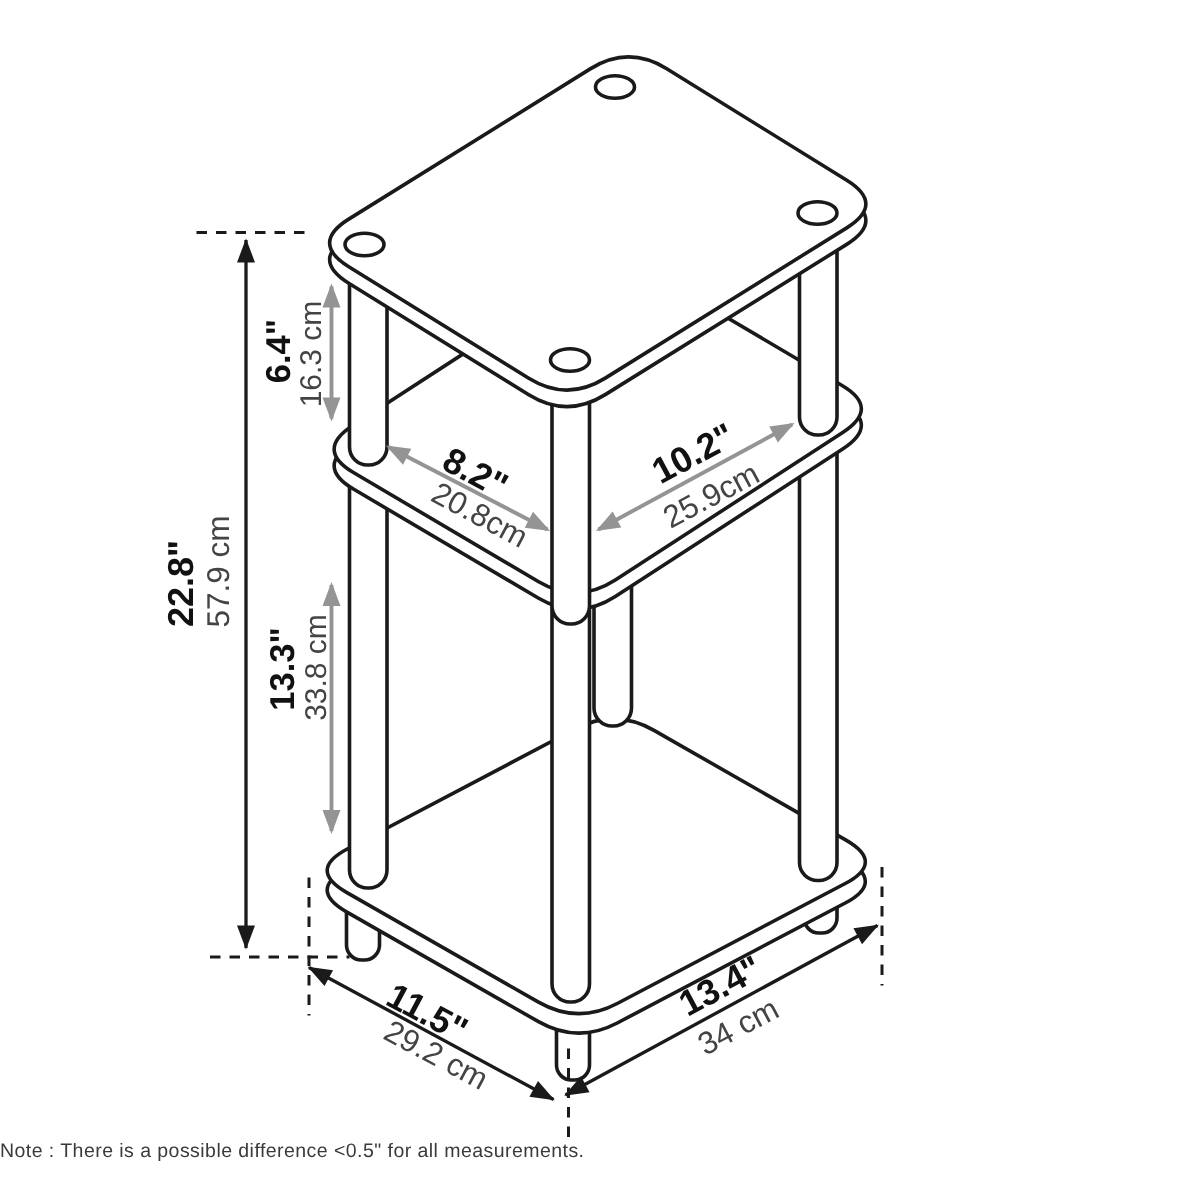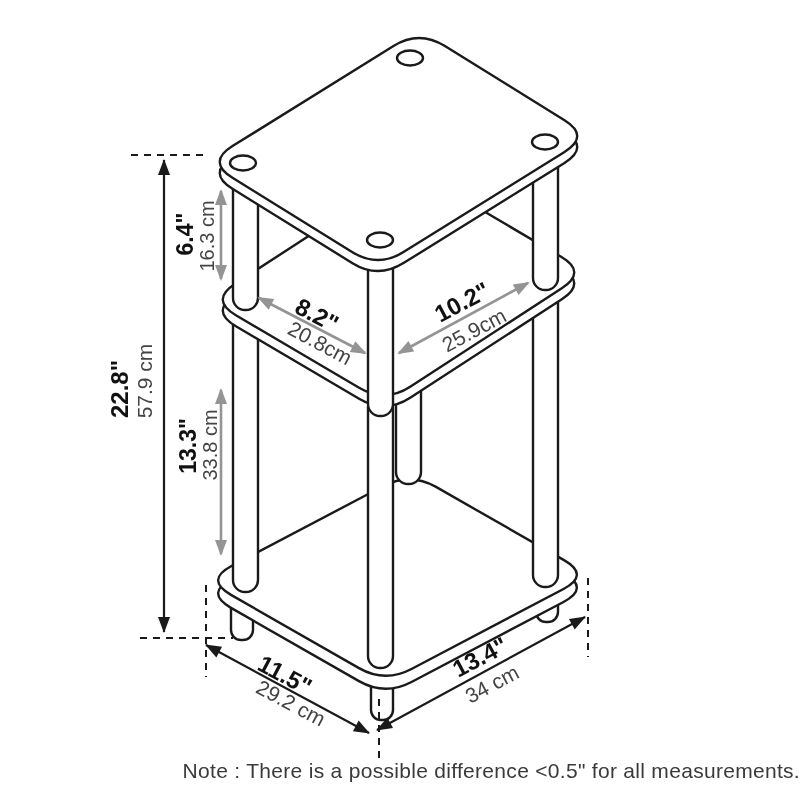--- a/index.html
+++ b/index.html
@@ -11,23 +11,23 @@
     font-family:"Liberation Sans", sans-serif;
   }
   svg{display:block;}
   .outline{stroke:#1a1a1a;stroke-width:2.4;fill:#ffffff;stroke-linejoin:round;}
   .dim{stroke:#1a1a1a;stroke-width:2.2;fill:none;}
   .dash{stroke:#1a1a1a;stroke-width:2;fill:none;stroke-dasharray:7 6;}
   .gdim{stroke:#949494;stroke-width:2.6;fill:none;}
   .lbl{font-family:"Liberation Sans", sans-serif;fill:#111111;font-weight:bold;}
   .lbl-cm{font-family:"Liberation Sans", sans-serif;fill:#444444;font-weight:normal;}
   .note{
-    position:absolute;left:16px;right:0;top:759px;
-    text-align:right;
-    font-size:21px;color:#3a3a3a;
+    position:absolute;left:0;right:0;top:759px;
+    text-align:left;
+    font-size:13px;color:#3a3a3a;
     letter-spacing:0.3px;
   }
 </style>
 </head>
 <body>
 
 <div class="canvas">
   <svg viewBox="0 0 800 800" width="800" height="800">
     <defs>
       <marker id="arrB" markerUnits="userSpaceOnUse" markerWidth="18" markerHeight="14" viewBox="0 0 18 14" refX="16" refY="7" orient="auto-start-reverse">

